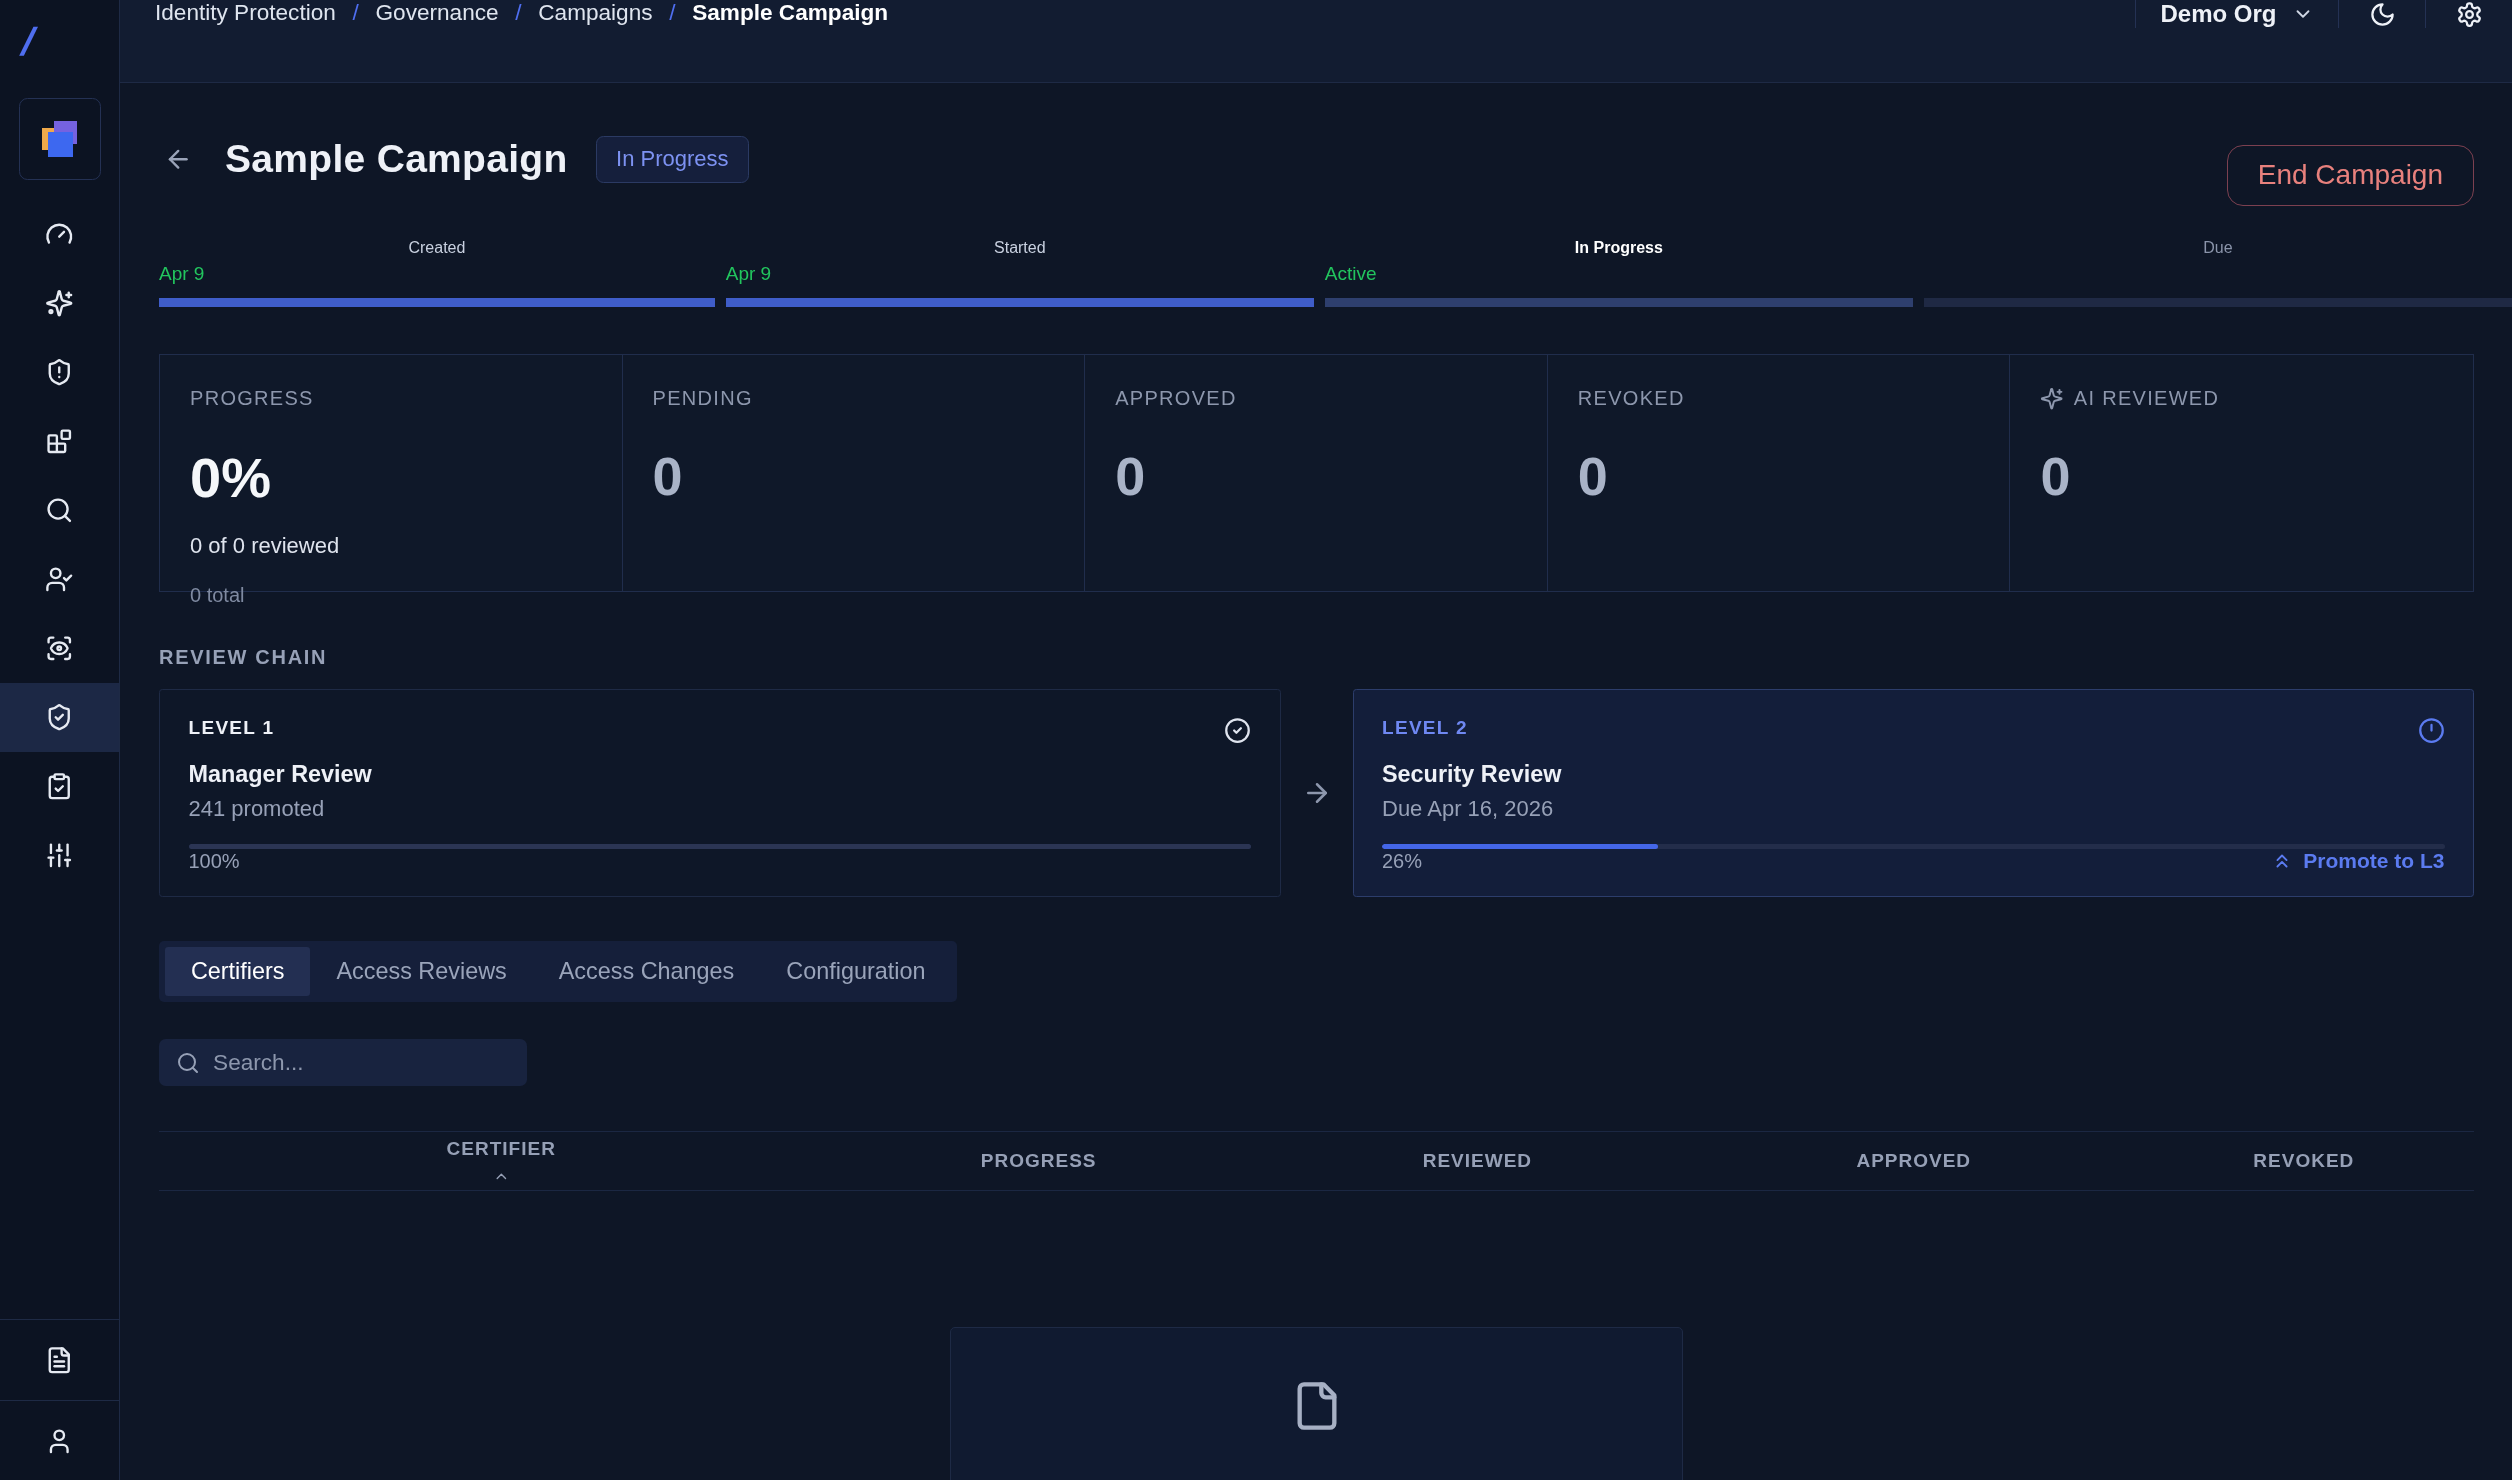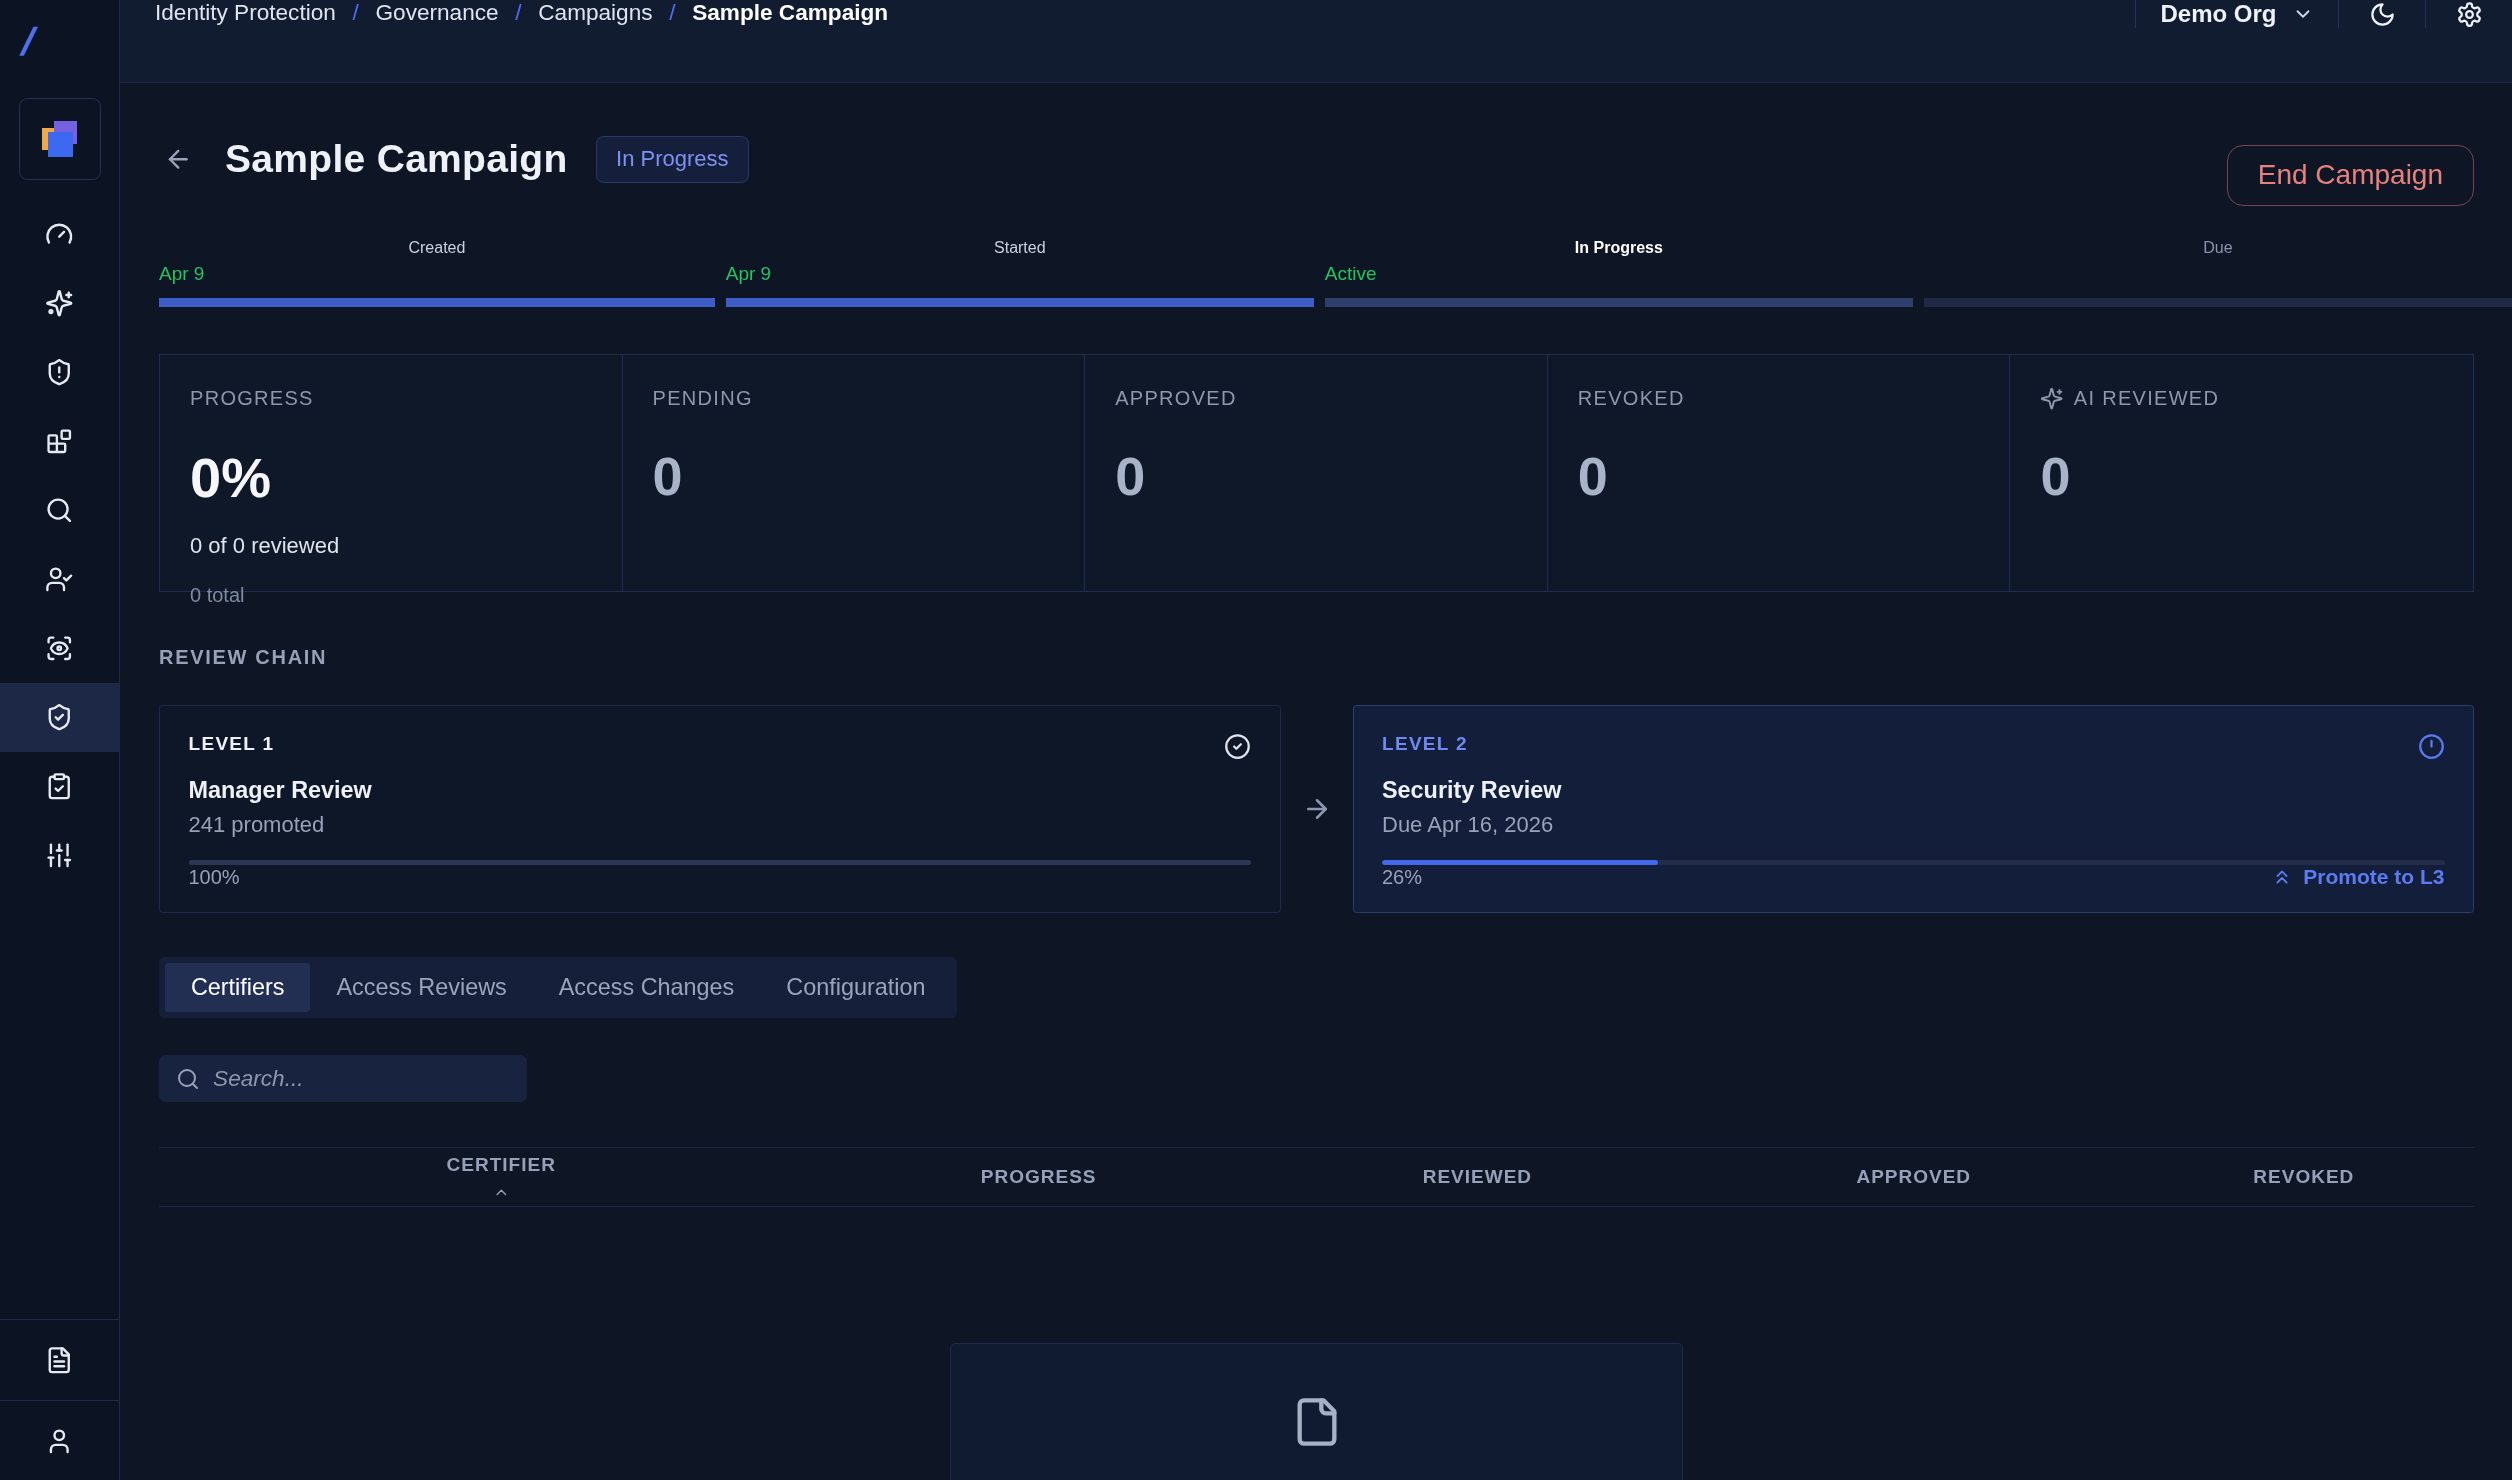--- a/index.html
+++ b/index.html
@@ -104,21 +104,21 @@
   .stat-card:last-child { border-right:none; }
   .stat-label { font-size:20px; font-weight:500; letter-spacing:1.3px; color:#8d97ad; display:flex; align-items:center; gap:10px; }
   .stat-label svg { width:23.4px; height:23.4px; }
   .stat-value { font-size:54px; font-weight:700; color:#a9b3c7; margin-top:35px; }
   .stat-card.primary .stat-value { color:#f5f7fa; font-size:56px; }
   .stat-sub1 { font-size:22px; color:#dfe4ee; margin-top:23.4px; }
   .stat-sub2 { font-size:20px; color:#7f8aa1; margin-top:25px; }
 
   
   .section-title { margin:54px 38px 0 39px; font-size:20px; font-weight:600; letter-spacing:1.7px; color:#97a1b7; }
-  .chain-row { margin:36px 38px 0 39px; display:flex; align-items:stretch; }
+  .chain-row { margin:20px 38px 0 39px; display:flex; align-items:stretch; }
   .chain-card { flex:1; border-radius:3.3px; padding:27px 28.5px 23.4px; display:flex; flex-direction:column; }
   .chain-card.l1 { background:#0e1728; border:0.8px solid var(--c-border); }
   .chain-card.l2 { background:#131e3a; border:0.8px solid #2c3d6b; }
   .chain-arrow { width:72px; display:flex; align-items:center; justify-content:center; color:#8d97ad; }
   .chain-arrow svg { width:30px; height:30px; }
   .chain-head { display:flex; align-items:flex-start; }
   .level-label { font-size:19px; font-weight:700; letter-spacing:1.3px; color:#eef1f7; }
   .chain-card.l2 .level-label { color:#6f88f2; }
   .chain-status-icon { margin-left:auto; }
   .chain-status-icon svg { width:27px; height:27px; }
@@ -143,21 +143,21 @@
   .tab { padding:11px 26px; font-size:23.4px; font-weight:500; color:#9aa4ba; border-radius:3.3px; cursor:pointer; white-space:nowrap; }
   .tab.active { background:var(--c-active-tab-bg); color:#ffffff; }
 
   .search-box {
     margin:37px 38px 0 39px; width:368px; height:47px; background:var(--c-search-bg);
     border-radius:6.7px; display:flex; align-items:center; padding:0 16.7px; gap:13.4px;
   }
   .search-box svg { width:24px; height:24px; color:#97a1b7; flex:0 0 auto; }
   .search-box input {
     background:transparent; border:none; outline:none; width:100%;
-    font-family:"Liberation Sans", sans-serif; font-size:22.6px; color:#c3cbdb;font-style:italic;
+    font-family:"Liberation Sans", sans-serif; font-size:22.6px; color:#c3cbdb;
   }
   .search-box input::placeholder { color:#8d97ad; }
 
   
   .table-wrap { margin:45px 38px 0 39px; }
   .table-header {
     display:grid; grid-template-columns:28.4% 19.2% 18.7% 19% 14.7%;
     border-top:0.8px solid #1b2742; border-bottom:0.8px solid #1b2742;
     height:60px; align-items:center;
   }

